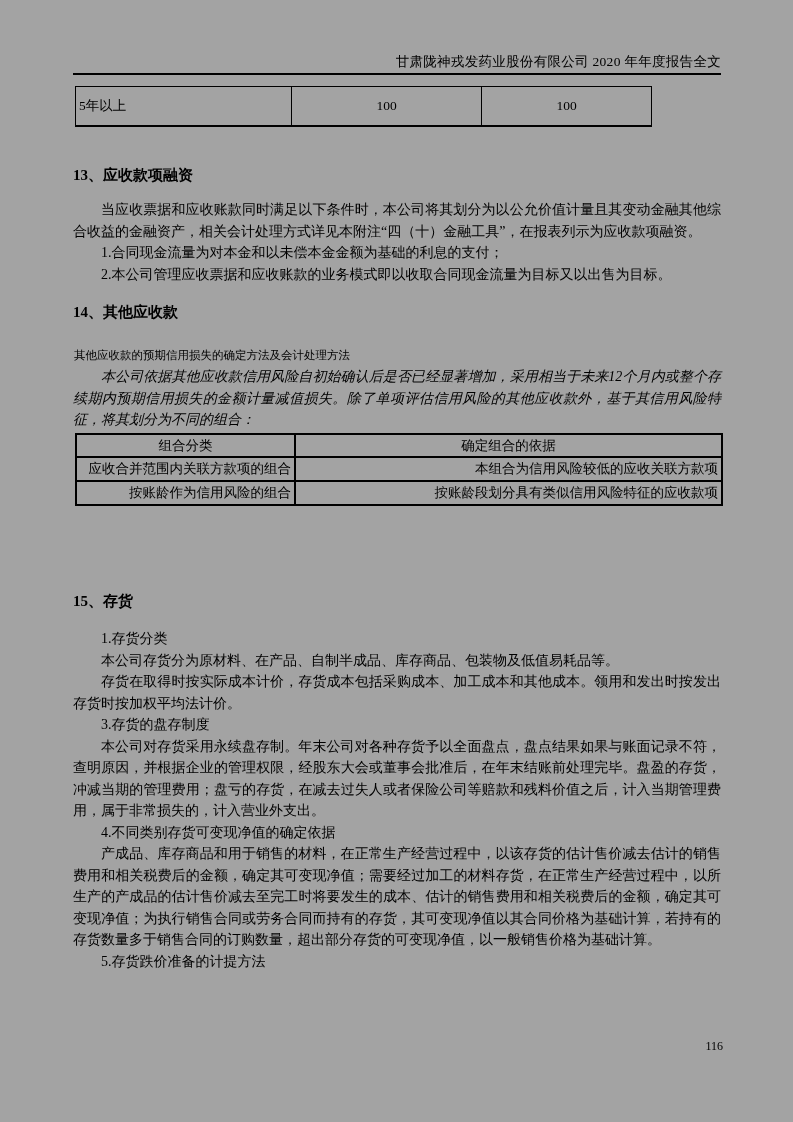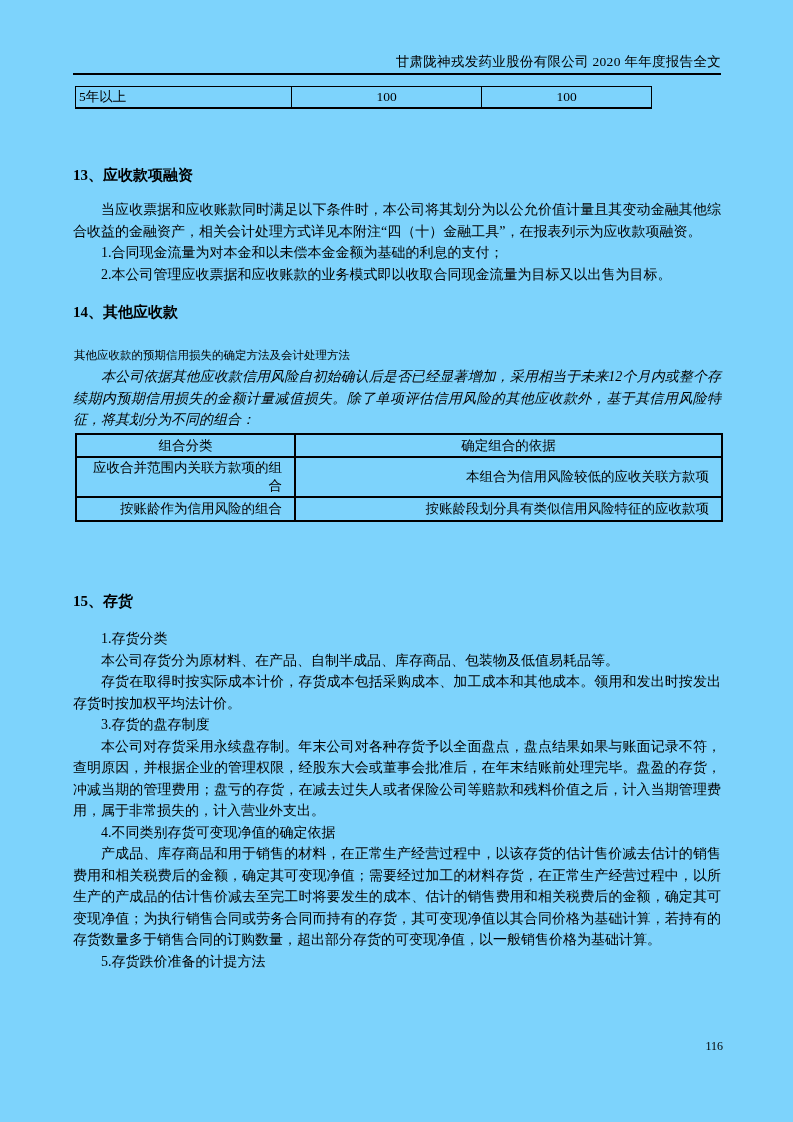--- a/index.html
+++ b/index.html
@@ -2,21 +2,21 @@
 <html><head>
 <meta charset="utf-8">
 <style>
   * { box-sizing: border-box; }
   html, body { margin: 0; padding: 0; background: #e8e8e8; }
   .page {
     position: relative;
     width: 793px;
     height: 1122px;
     margin: 0 auto;
-    background: #7dd3fc;
+    background: #a3a3a3;
     font-family: "Liberation Serif", "DejaVu Serif", serif;
     color: #000;
     overflow: hidden;
   }
 
   
   .header-title {
     position: absolute;
     top: 53px;
     right: 72px;
@@ -40,37 +40,37 @@
     position: absolute;
     left: 75px;
     top: 86px;
     width: 576px;
     font-size: 13.5px;
   }
   .t1 td {
     border: 1px solid #000;
     border-bottom: 2px solid #000;
     height: 20px;
-    padding: 1px 3px;
+    padding: 10px 3px;
     vertical-align: middle;
   }
   .t1 .c1 { width: 216px; text-align: left; }
   .t1 .c2 { width: 190px; text-align: center; }
   .t1 .c3 { width: 170px; text-align: center; }
 
   .t2 {
     position: absolute;
     left: 75px;
     top: 433px;
     width: 646px;
     font-size: 13.5px;
   }
   .t2 th, .t2 td {
     border: 2px solid #000;
-    padding: 1px 12px;
+    padding: 1px 3px;
     vertical-align: middle;
     font-weight: normal;
   }
   .t2 th { text-align: center; height: 23px; }
   .t2 td { text-align: right; height: 24px; }
   .t2 .col1 { width: 219px; }
   .t2 .col2 { width: 427px; }
 
   
   .sec-heading {

